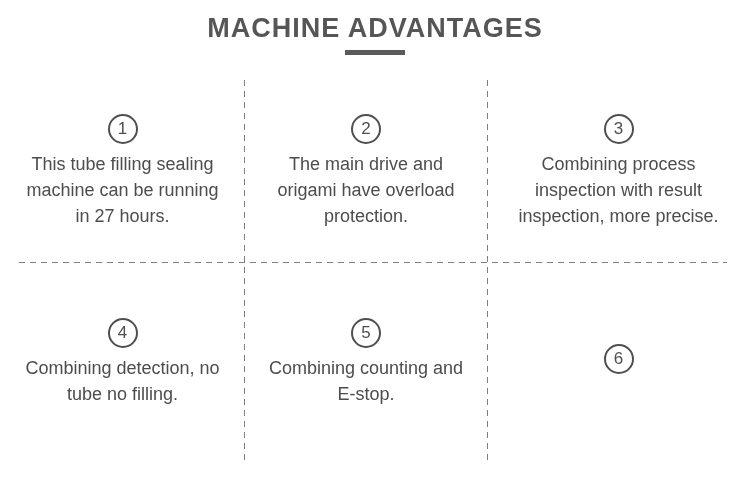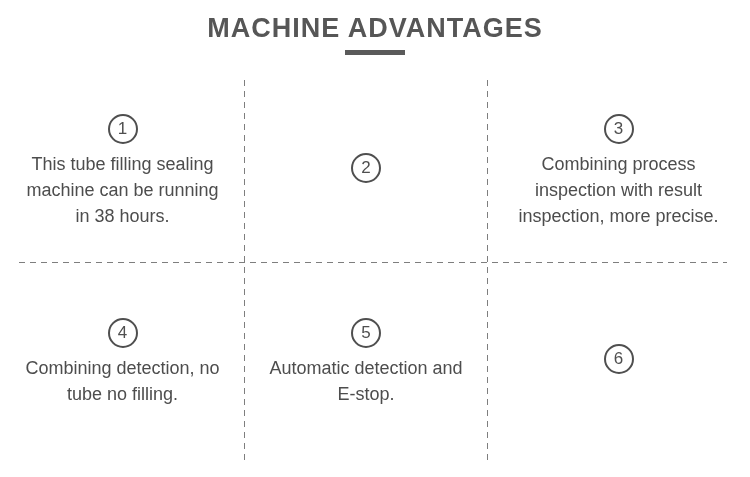--- a/index.html
+++ b/index.html
@@ -109,43 +109,46 @@
     <h2 class="title">MACHINE ADVANTAGES</h2>
     <div class="title-underline"></div>
   </div>
 
   <div class="grid">
 
     <div class="cell">
       <div class="num-badge">1</div>
       <div class="cell-text">This tube filling sealing
 machine can be running
-in 38 hours.</div>
+in 27 hours.</div>
     </div>
 
     <div class="cell">
       <div class="num-badge">2</div>
+      <div class="cell-text">The main drive and
+origami have overload
+protection.</div>
     </div>
 
     <div class="cell">
       <div class="num-badge">3</div>
       <div class="cell-text">Combining process
 inspection with result
 inspection, more precise.</div>
     </div>
 
     <div class="cell">
       <div class="num-badge">4</div>
       <div class="cell-text">Combining detection, no
 tube no filling.</div>
     </div>
 
     <div class="cell">
       <div class="num-badge">5</div>
-      <div class="cell-text">Automatic detection and
+      <div class="cell-text">Combining counting and
 E-stop.</div>
     </div>
 
     <div class="cell">
       <div class="num-badge">6</div>
     </div>
 
   </div>
 
   <div class="vline vline-1"></div>

